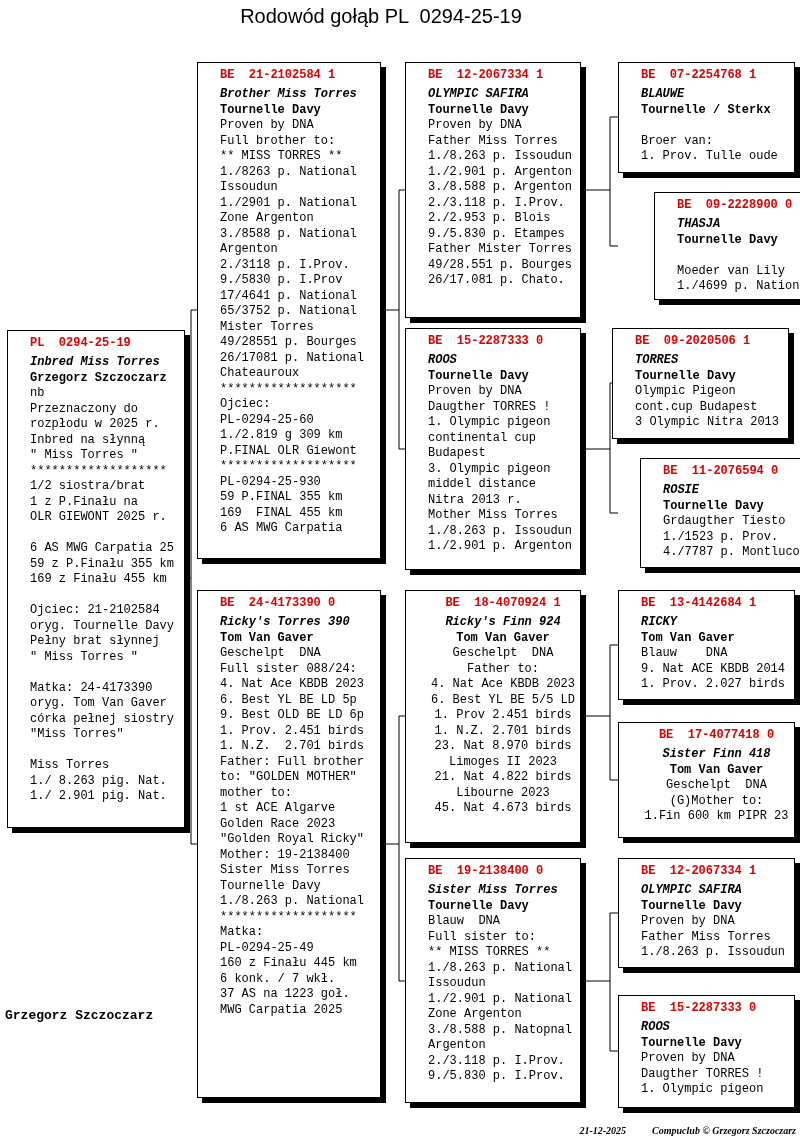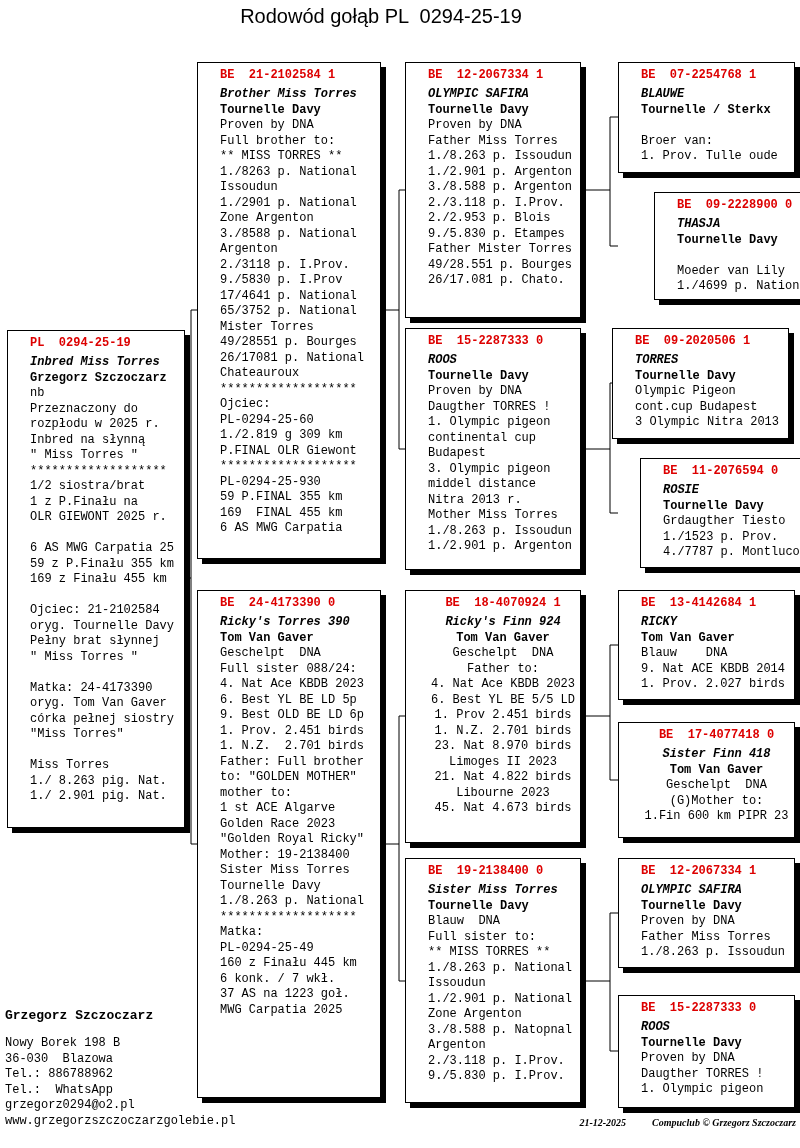--- a/index.html
+++ b/index.html
@@ -27,21 +27,21 @@
   #box-ggp2{left:618px; top:192px; width:177px; height:108px;margin-left:36px;}
   #box-ggp3{left:612px; top:328px; width:177px; height:111px;}
   #box-ggp4{left:640px; top:458px; width:177px; height:110px;}
   #box-ggp5{left:618px; top:590px; width:177px; height:110px;}
   #box-ggp6{left:618px; top:722px; width:177px; height:116px;text-align:center;}
   #box-ggp7{left:618px; top:858px; width:177px; height:110px;}
   #box-ggp8{left:618px; top:995px; width:177px; height:113px;}
   .breeder{position:absolute;left:5px;top:1008px;}
   .breeder-name{font:bold 13px "Liberation Mono",monospace;margin-bottom:13px;white-space:pre;}
   .breeder-address .line{font-size:12px;}
-  .stamp{position:absolute;right:4px;bottom:20px;font:italic bold 10px "Liberation Serif",serif;
+  .stamp{position:absolute;right:4px;bottom:12px;font:italic bold 10px "Liberation Serif",serif;
          color:#000;white-space:pre;}
   .stamp .stamp-date{margin-right:26px;}
 </style>
 </head>
 <body>
 
 <h1 class="title">Rodowód gołąb PL  0294-25-19</h1>
 
 <svg class="connectors" width="800" height="1148" viewBox="0 0 800 1148">
   <g stroke="#000" stroke-width="1" fill="none">
@@ -323,25 +323,17 @@
       <div class="line">ROOS</div>
       <div class="line">Tournelle Davy</div>
       <div class="line">Proven by DNA</div>
       <div class="line">Daugther TORRES !</div>
       <div class="line">1. Olympic pigeon</div>
     </div>
 </div>
 
 <div class="breeder">
   <div class="breeder-name">Grzegorz Szczoczarz</div>
-  <div class="breeder-address">
-      <div class="line">Nowy Borek 198 B</div>
-      <div class="line">36-030  Blazowa</div>
-      <div class="line">Tel.: 886788962</div>
-      <div class="line">Tel.:  WhatsApp</div>
-      <div class="line">grzegorz0294@o2.pl</div>
-      <div class="line">www.grzegorzszczoczarzgolebie.pl</div>
-    </div>
 </div>
 
 <div class="stamp">
   <span class="stamp-date">21-12-2025</span><span>Compuclub © Grzegorz Szczoczarz</span>
 </div>
 
 </body></html>

